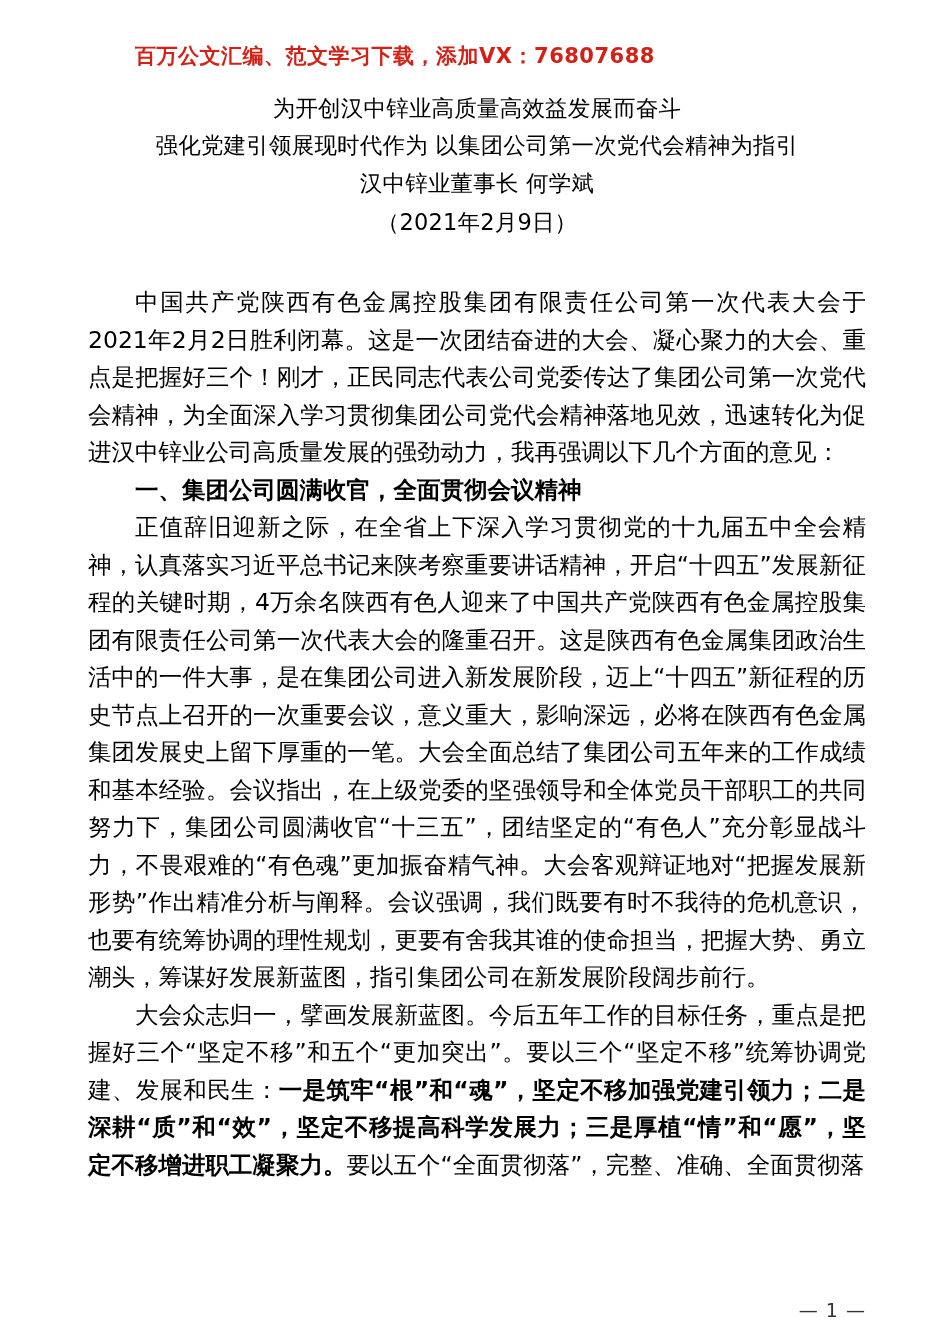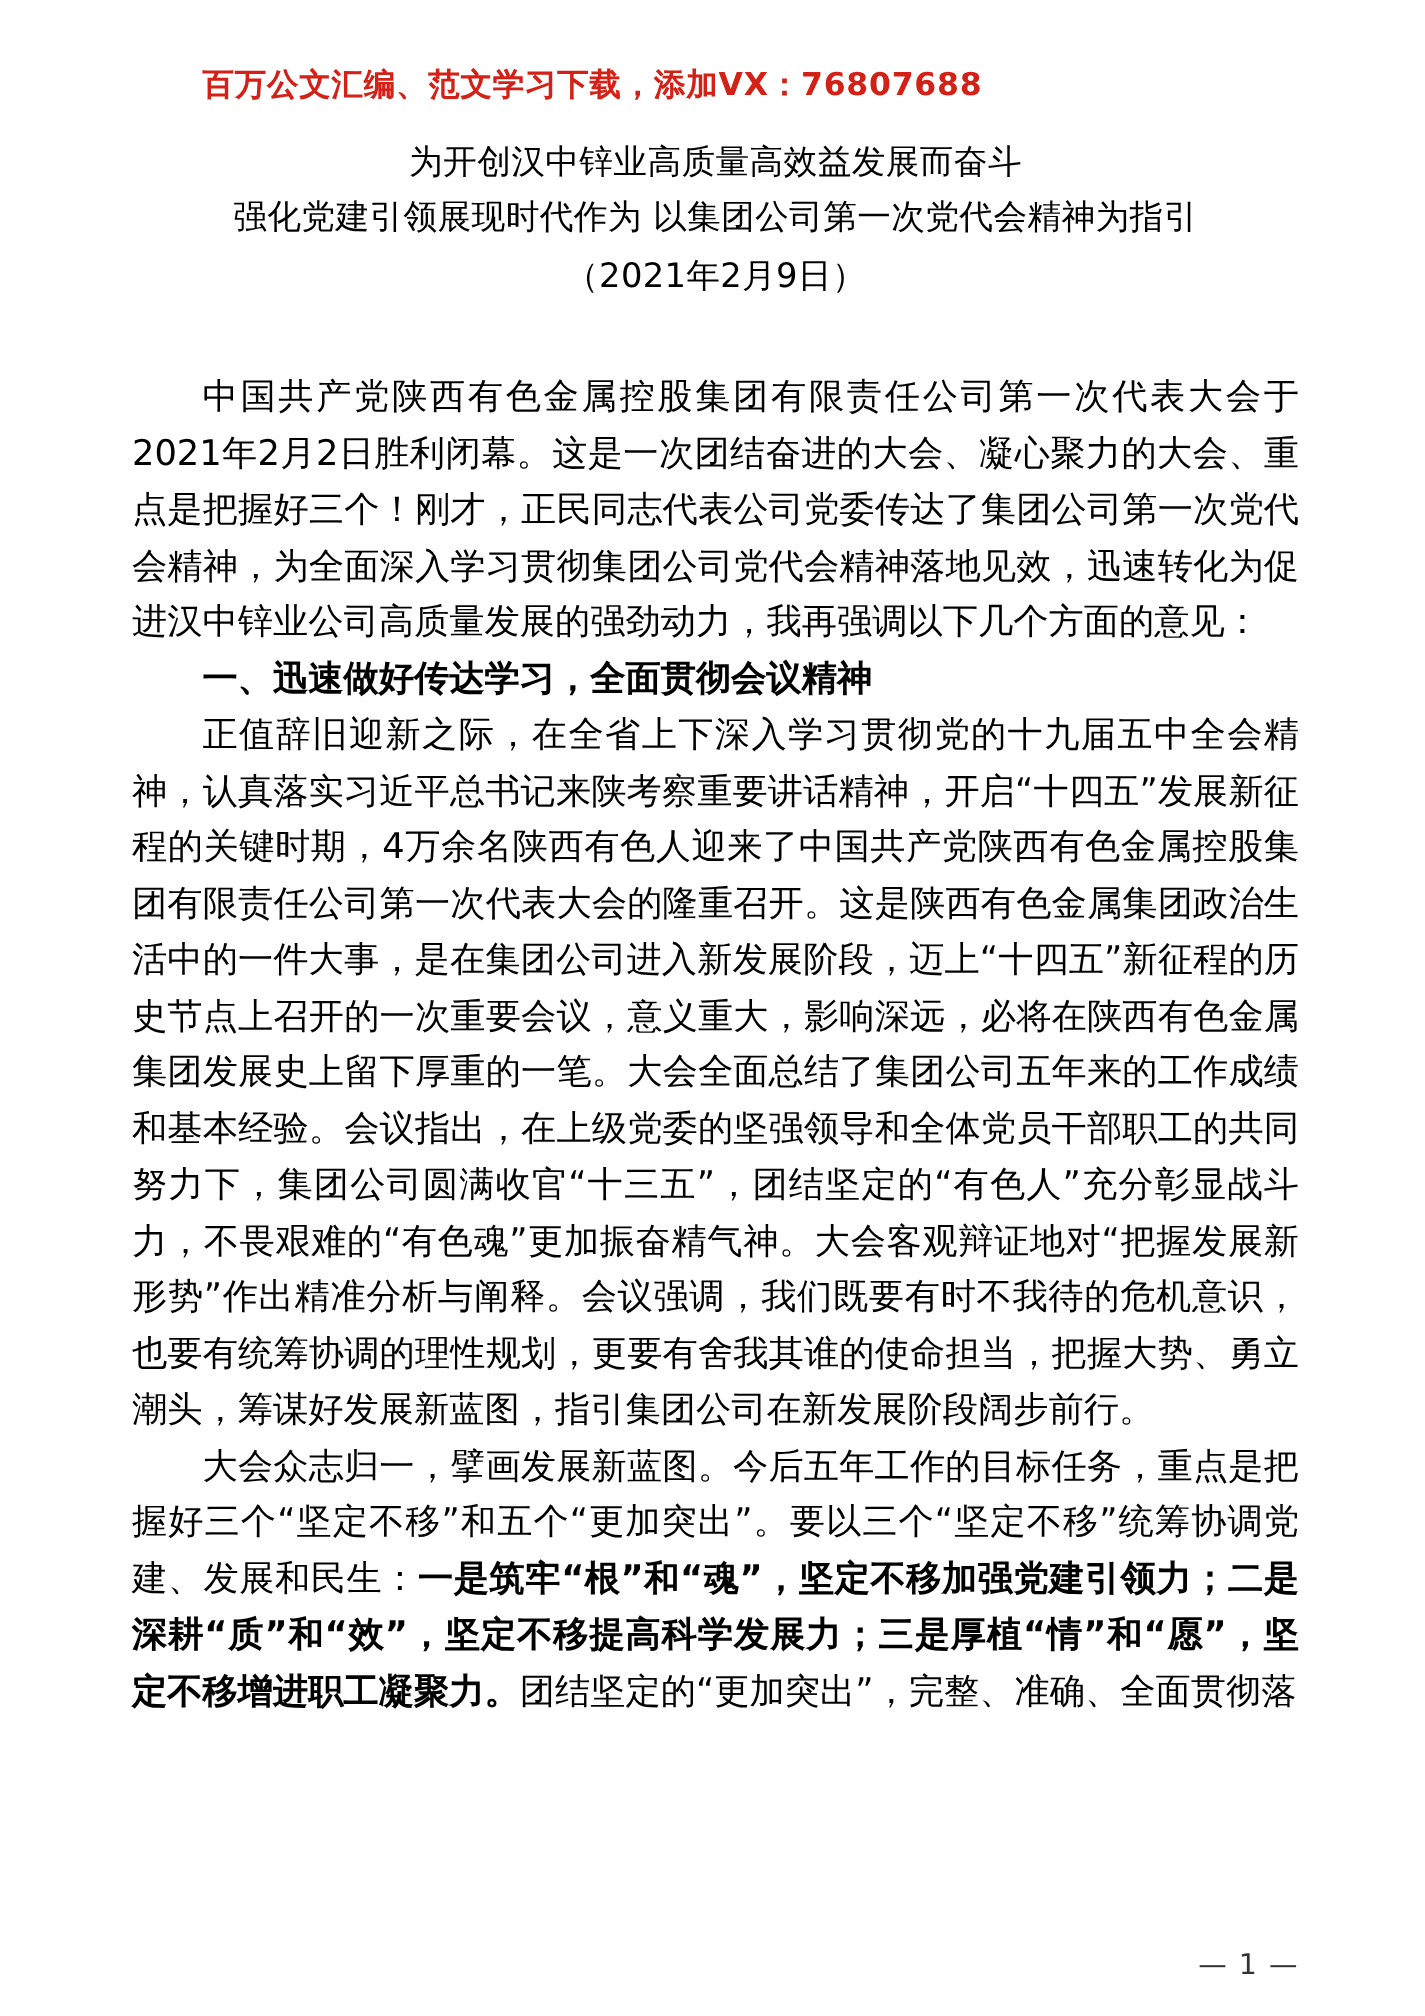--- a/index.html
+++ b/index.html
@@ -106,31 +106,32 @@
 
 <div class="page">
 
   <div class="promo-header">百万公文汇编、范文学习下载，添加VX：76807688</div>
 
   <div class="doc">
 
     <div class="title-block">
       <div class="title-line">为开创汉中锌业高质量高效益发展而奋斗</div>
       <div class="title-line">强化党建引领展现时代作为  以集团公司第一次党代会精神为指引</div>
+      <div class="title-line author">汉中锌业董事长  何学斌</div>
       <div class="title-line date">（2021年2月9日）</div>
     </div>
 
     <div class="title-gap"></div>
 
 
     <p class="para indent">中国共产党陕西有色金属控股集团有限责任公司第一次代表大会于2021年2月2日胜利闭幕。这是一次团结奋进的大会、凝心聚力的大会、重点是把握好三个！刚才，正民同志代表公司党委传达了集团公司第一次党代会精神，为全面深入学习贯彻集团公司党代会精神落地见效，迅速转化为促进汉中锌业公司高质量发展的强劲动力，我再强调以下几个方面的意见：</p>
 
-    <p class="heading">一、迅速做好传达学习，全面贯彻会议精神</p>
+    <p class="heading">一、集团公司圆满收官，全面贯彻会议精神</p>
 
     <p class="para indent">正值辞旧迎新之际，在全省上下深入学习贯彻党的十九届五中全会精神，认真落实习近平总书记来陕考察重要讲话精神，开启“十四五”发展新征程的关键时期，4万余名陕西有色人迎来了中国共产党陕西有色金属控股集团有限责任公司第一次代表大会的隆重召开。这是陕西有色金属集团政治生活中的一件大事，是在集团公司进入新发展阶段，迈上“十四五”新征程的历史节点上召开的一次重要会议，意义重大，影响深远，必将在陕西有色金属集团发展史上留下厚重的一笔。大会全面总结了集团公司五年来的工作成绩和基本经验。会议指出，在上级党委的坚强领导和全体党员干部职工的共同努力下，集团公司圆满收官“十三五”，团结坚定的“有色人”充分彰显战斗力，不畏艰难的“有色魂”更加振奋精气神。大会客观辩证地对“把握发展新形势”作出精准分析与阐释。会议强调，我们既要有时不我待的危机意识，也要有统筹协调的理性规划，更要有舍我其谁的使命担当，把握大势、勇立潮头，筹谋好发展新蓝图，指引集团公司在新发展阶段阔步前行。</p>
 
-    <p class="para indent"><span>大会众志归一，擘画发展新蓝图。今后五年工作的目标任务，重点是把握好三个“坚定不移”和五个“更加突出”。要以三个“坚定不移”统筹协调党建、发展和民生：</span><span class="b">一是筑牢“根”和“魂”，坚定不移加强党建引领力；二是深耕“质”和“效”，坚定不移提高科学发展力；三是厚植“情”和“愿”，坚定不移增进职工凝聚力。</span><span>团结坚定的“更加突出”，完整、准确、全面贯彻落</span></p>
+    <p class="para indent"><span>大会众志归一，擘画发展新蓝图。今后五年工作的目标任务，重点是把握好三个“坚定不移”和五个“更加突出”。要以三个“坚定不移”统筹协调党建、发展和民生：</span><span class="b">一是筑牢“根”和“魂”，坚定不移加强党建引领力；二是深耕“质”和“效”，坚定不移提高科学发展力；三是厚植“情”和“愿”，坚定不移增进职工凝聚力。</span><span>要以五个“全面贯彻落”，完整、准确、全面贯彻落</span></p>
 
   </div>
 
   <div class="page-number">— 1 —</div>
 
 </div>
 
 </body></html>

